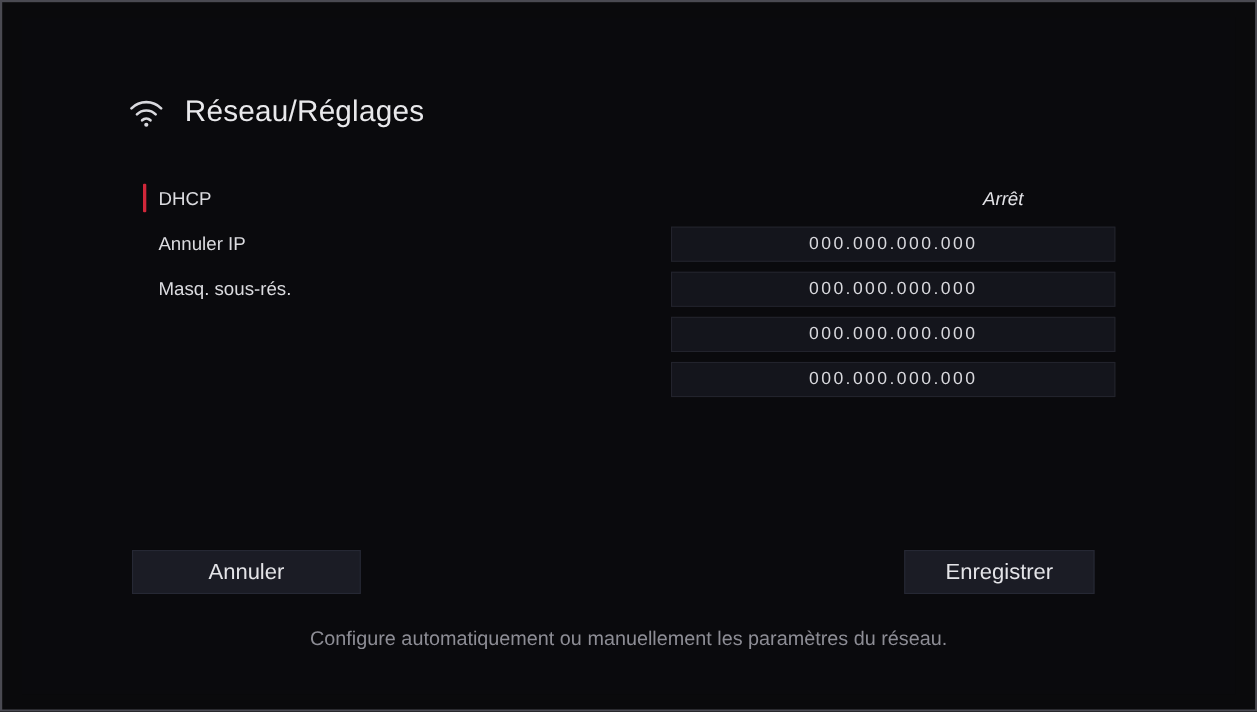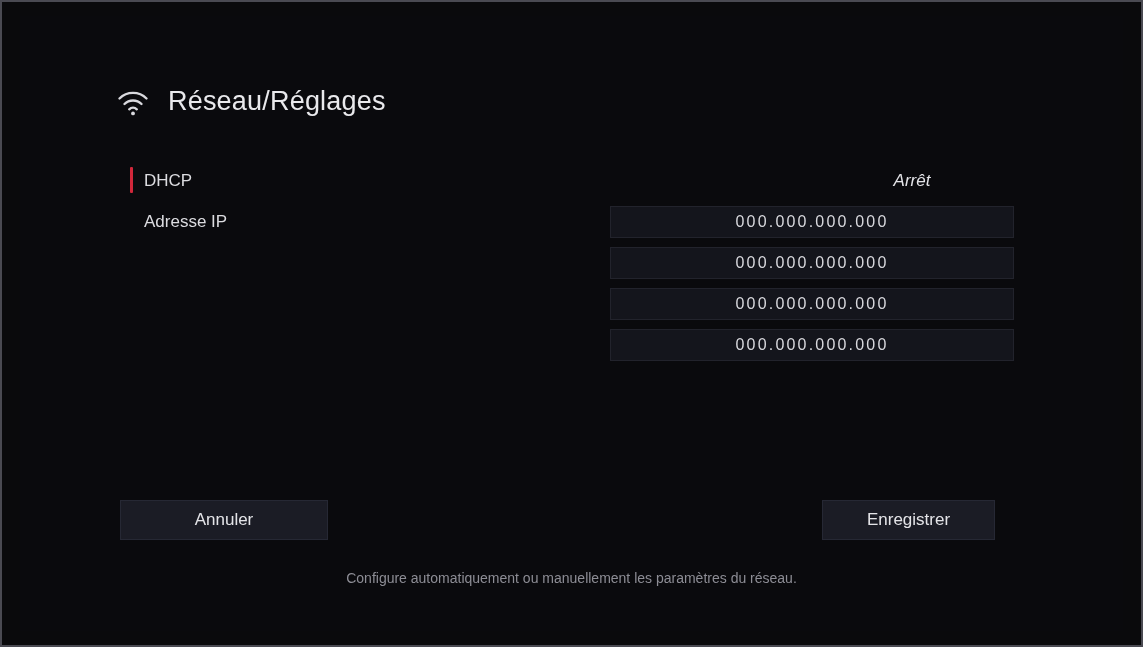--- a/index.html
+++ b/index.html
@@ -115,34 +115,34 @@
   .btn {
     position: absolute;
     height: 40px;
     background: #1b1c25;
     border: 1px solid #262834;
     box-sizing: border-box;
     display: flex;
     align-items: center;
     justify-content: center;
     color: #e4e4e8;
-    font-size: 17px;
+    font-size: 20px;
     cursor: pointer;
   }
   #cancel-btn { left: 100px; top: 484px; width: 208px; }
   #save-btn   { left: 802px; top: 484px; width: 173px; }
 
   .hint {
     position: absolute;
     left: 0;
     right: 0;
     top: 554px;
     text-align: center;
     color: #8d8d95;
-    font-size: 14px;
+    font-size: 18px;
   }
 </style>
 </head>
 <body>
 
 <div id="screen">
   <div class="inner">
 
     <div class="header">
       <span class="wifi-icon">
@@ -160,27 +160,28 @@
 
     <div class="rows">
 
       <div class="row selected">
         <span class="sel-bar"></span>
         <span class="row-label">DHCP</span>
         <span class="row-value-text">Arrêt</span>
       </div>
 
       <div class="row">
-        <span class="row-label">Adresse IP</span>
-        <span class="field">
-          <span class="field-text">000.000.000.000</span>
-        </span>
-      </div>
-
-      <div class="row">
+        <span class="row-label">Annuler IP</span>
+        <span class="field">
+          <span class="field-text">000.000.000.000</span>
+        </span>
+      </div>
+
+      <div class="row">
+        <span class="row-label">Masq. sous-rés.</span>
         <span class="field">
           <span class="field-text">000.000.000.000</span>
         </span>
       </div>
 
       <div class="row">
         <span class="field">
           <span class="field-text">000.000.000.000</span>
         </span>
       </div>

